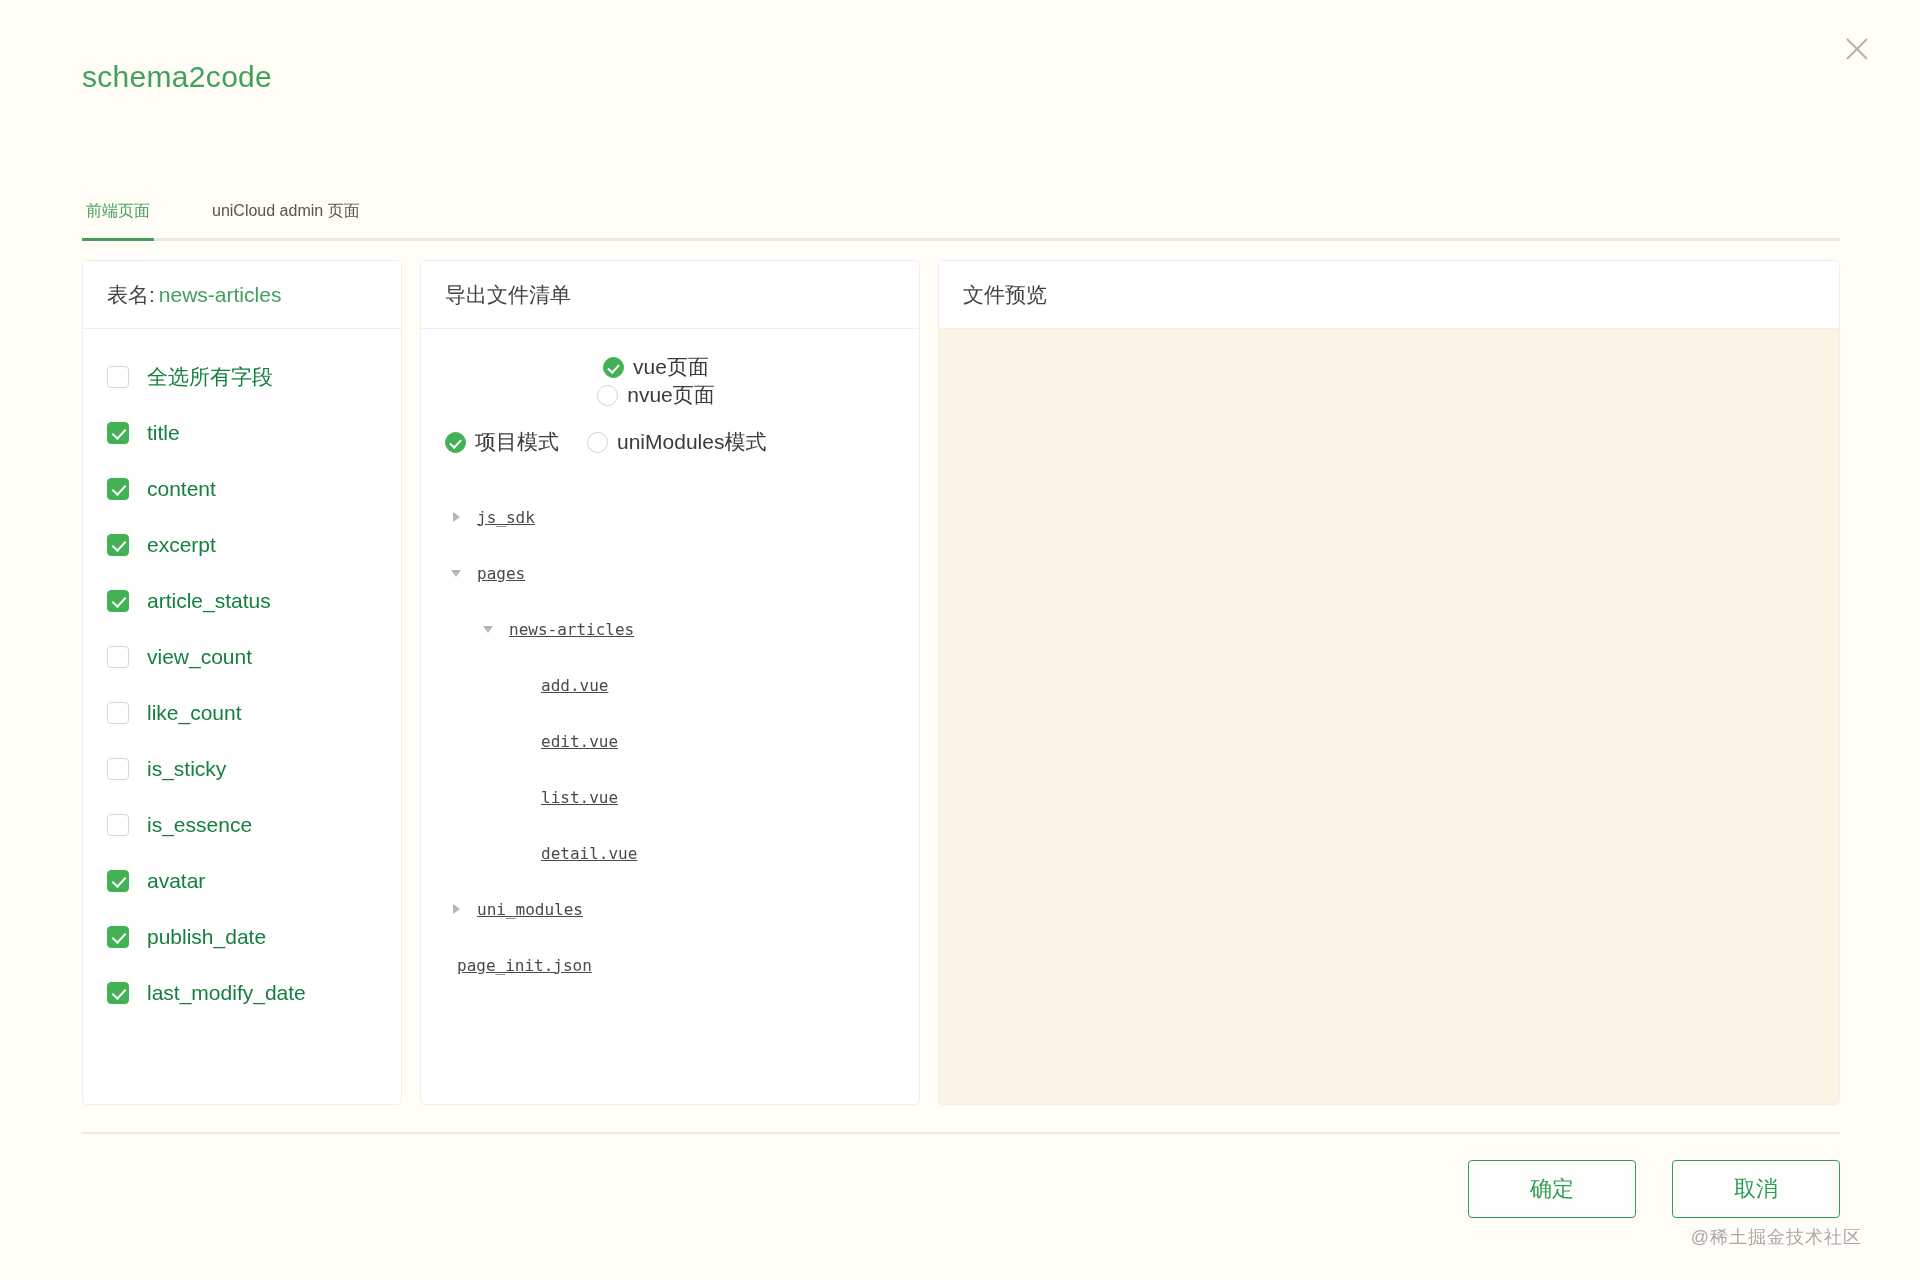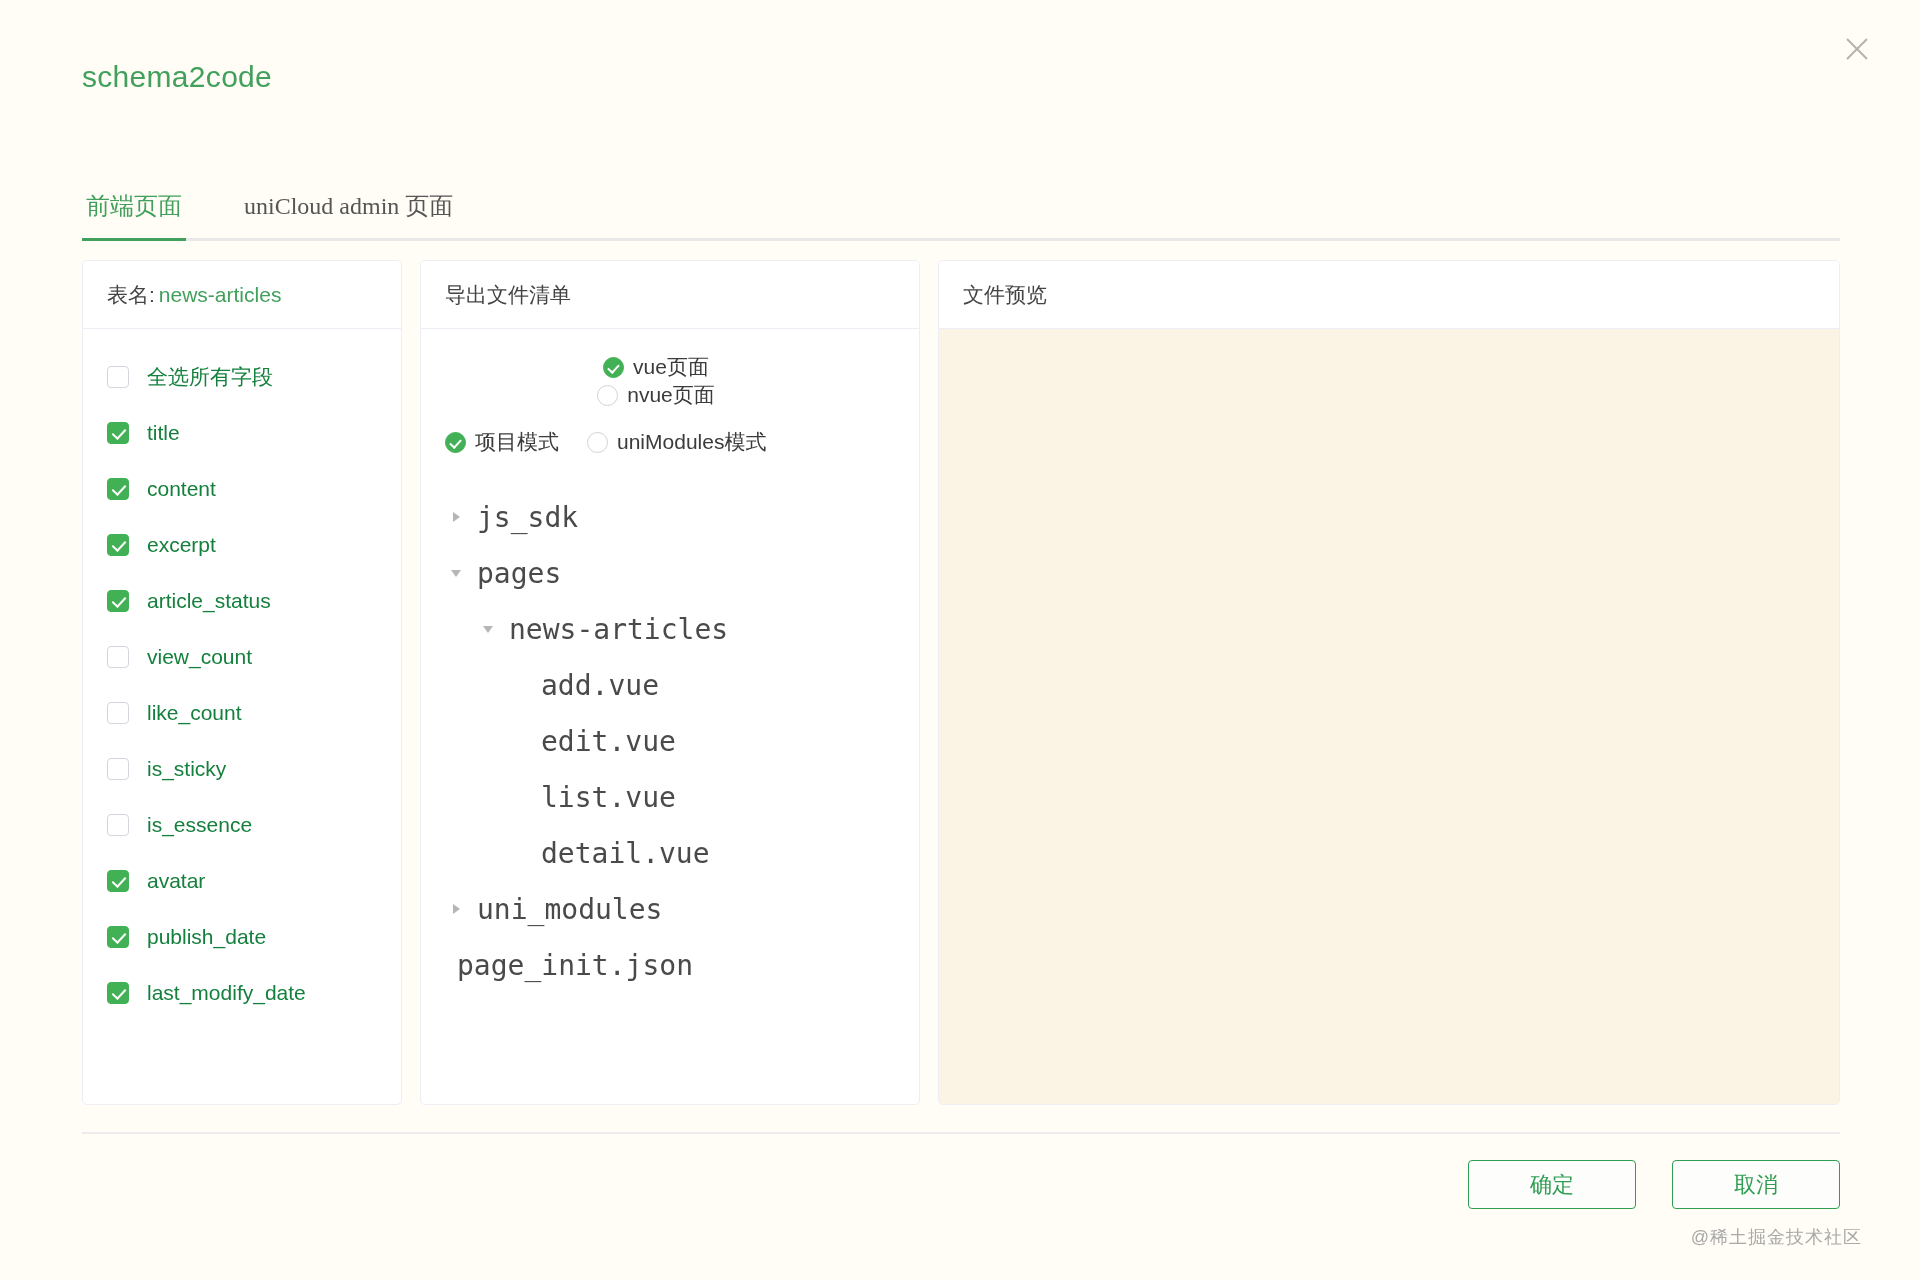--- a/index.html
+++ b/index.html
@@ -38,28 +38,27 @@
   .tabs {
     position: absolute;
     left: 82px; top: 185px;
     width: 1758px;
     height: 56px;
     border-bottom: 3px solid #e8e8e8;
     display: flex;
     align-items: flex-end;
   }
   .tab {
-    font-size: 24px;
+    font-size: 16px;
     color: #555;
     padding: 0 4px 16px 4px;
     margin-right: 54px;
     cursor: pointer;
     position: relative;
     white-space: nowrap;
-    font-family: Liberation Serif, serif;
   }
   .tab.active { color: #41a05c; }
   .tab.active::after {
     content: "";
     position: absolute;
     left: 0; right: 0; bottom: -3px;
     height: 3px;
     background: #41a05c;
   }
 
@@ -174,24 +173,25 @@
     white-space: nowrap;
   }
 
   
   .tree { margin-top: 14px; }
   .tree-row {
     display: flex;
     align-items: center;
     height: 56px;
     font-family: "DejaVu Sans Mono", monospace;
-    font-size: 28px;
+    font-size: 16px;
     color: #4a4a4a;
     cursor: pointer;
     white-space: nowrap;
+    text-decoration: underline;
   }
   .tw {
     width: 22px;
     flex: 0 0 22px;
     display: flex;
     align-items: center;
     justify-content: center;
   }
   .tw.collapsed::before {
     content: "";
@@ -219,21 +219,21 @@
     position: absolute;
     left: 82px; top: 1132px;
     width: 1758px;
     border-top: 2px solid #ececec;
     padding-top: 26px;
     display: flex;
     justify-content: flex-end;
     gap: 36px;
   }
   .btn {
-    width: 168px; height: 49px;
+    width: 168px; height: 58px;
     border: 1.5px solid #2f9e53;
     background: #fdfdfb;
     border-radius: 4px;
     color: #2f9e53;
     font-size: 22px;
     font-family: Liberation Mono, monospace;
     cursor: pointer;
     display: flex;
     align-items: center;
     justify-content: center;

